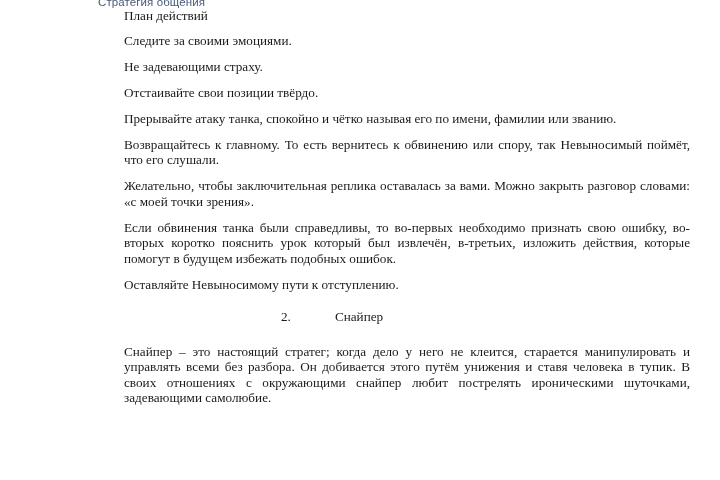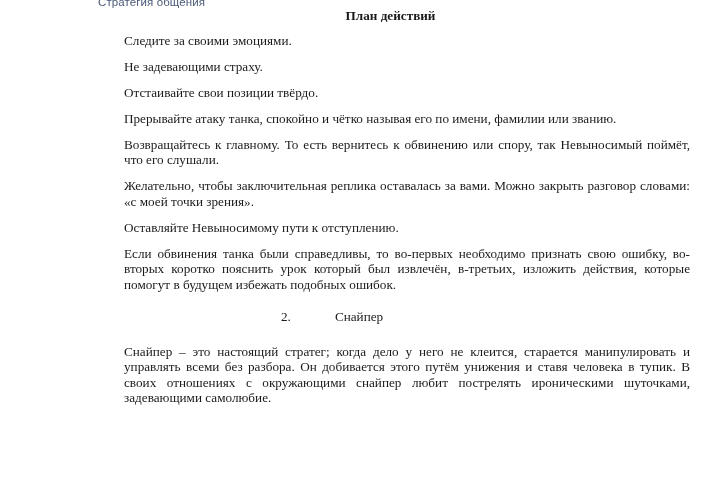--- a/index.html
+++ b/index.html
@@ -58,22 +58,22 @@
 
   
   p.para.single {
     text-align: left;
   }
 
   h2.center-heading {
     margin: 0 0 9px 0;
     font-size: 13.2px;
     line-height: 15.5px;
-    font-weight: bold;
-    text-align: center;
+    font-weight: normal;
+    text-align: left;
     width: 533px;
   }
 
   
   .num-heading {
     margin: 17px 0 19px 0;
     font-size: 13.2px;
     line-height: 15.5px;
     display: block;
     padding-left: 157px;
@@ -104,22 +104,22 @@
     <p class="para single">Не задевающими страху.</p>
 
     <p class="para single">Отстаивайте свои позиции твёрдо.</p>
 
     <p class="para single">Прерывайте атаку танка, спокойно и чётко называя его по имени, фамилии или званию.</p>
 
     <p class="para last-line-natural">Возвращайтесь к главному. То есть вернитесь к обвинению или спору, так Невыносимый поймёт, что его слушали.</p>
 
     <p class="para last-line-natural">Желательно, чтобы заключительная реплика оставалась за вами. Можно закрыть разговор словами: «с моей точки зрения».</p>
 
+    <p class="para last-line-natural">Если обвинения танка были справедливы, то во-первых необходимо признать свою ошибку, во-вторых коротко пояснить урок который был извлечён, в-третьих, изложить действия, которые помогут в будущем избежать подобных ошибок.</p>
+
     <p class="para single">Оставляйте Невыносимому пути к отступлению.</p>
-
-    <p class="para last-line-natural">Если обвинения танка были справедливы, то во-первых необходимо признать свою ошибку, во-вторых коротко пояснить урок который был извлечён, в-третьих, изложить действия, которые помогут в будущем избежать подобных ошибок.</p>
 
     <div class="num-heading"><span class="num">2.</span><span class="gap"></span><span class="title">Снайпер</span></div>
 
     <p class="para last-line-natural">Снайпер – это настоящий стратег; когда дело у него не клеится, старается манипулировать и управлять всеми без разбора. Он добивается этого путём унижения и ставя человека в тупик. В своих отношениях с окружающими снайпер любит пострелять ироническими шуточками, задевающими самолюбие.</p>
 
   </div>
 </div>
 
 </body></html>

